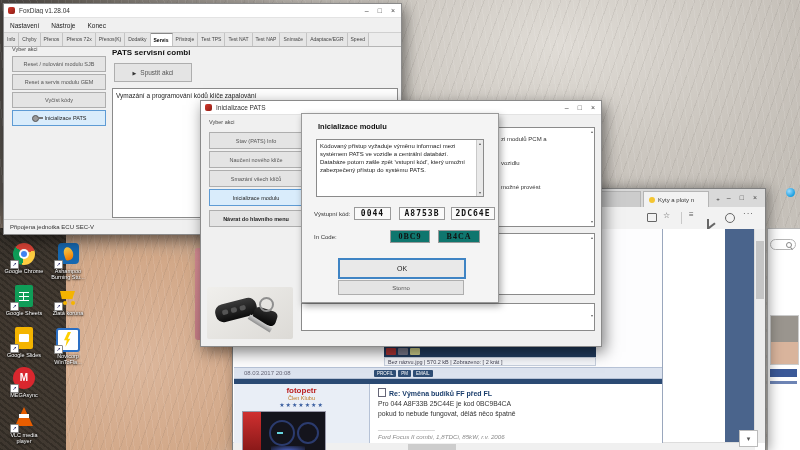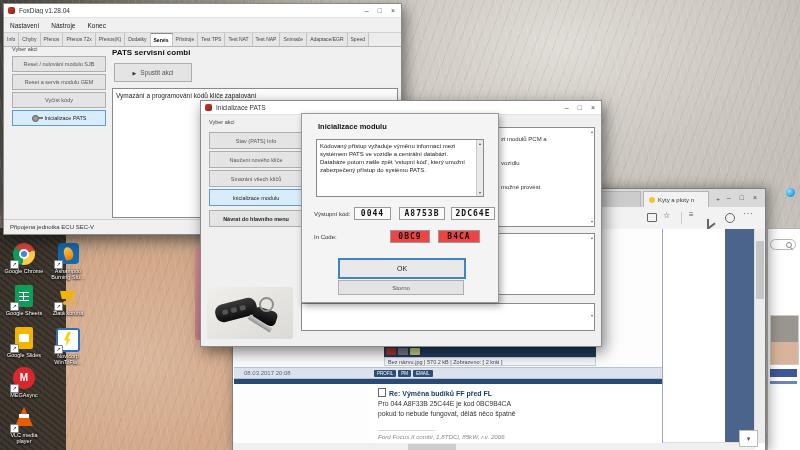--- a/index.html
+++ b/index.html
@@ -62,21 +62,21 @@
             box-shadow:2px 3px 7px rgba(0,0,0,.35);}
   #pd-mhead{position:absolute;left:16px;top:8px;font-size:7.5px;font-weight:bold;color:#111;}
   #pd-desc{position:absolute;left:14px;top:25px;width:168px;height:58px;box-sizing:border-box;padding:2px 8px 2px 3px;
            font-size:6px;line-height:1.35;color:#222;overflow:hidden;}
   .mini-scroll{position:absolute;right:0;top:0;bottom:0;width:6px;background:#e9e9e9;border-left:1px solid #c9c9c9;}
   .mini-scroll i{position:absolute;left:0;right:0;text-align:center;font-style:normal;font-size:4px;color:#555;}
   .lbl{position:absolute;font-size:6px;color:#333;}
   .code{position:absolute;height:13px;box-sizing:border-box;border:1px solid #9a9a9a;background:#fafafa;
         font-family:"DejaVu Sans Mono",monospace;font-size:8px;font-weight:bold;color:#111;
         display:flex;align-items:center;justify-content:center;letter-spacing:1px;}
-  .code.edit{background:#ef4444;}
+  .code.edit{background:#0f766e;font-family:Liberation Serif, serif;}
   #pd-ok{position:absolute;left:36px;top:144px;width:124px;height:17px;background:#e9e9e9;border:2px solid #3f84c4;font-size:7px;color:#222;}
   #pd-cancel{position:absolute;left:36px;top:166px;width:124px;height:13px;font-size:6px;}
   #keys{position:absolute;left:6px;top:186px;width:86px;height:52px;background:linear-gradient(145deg,#f0efec,#dcdad6);border-radius:2px;overflow:hidden;}
   #keys .fob{position:absolute;left:8px;top:14px;width:42px;height:18px;background:linear-gradient(#3a3a3a,#0d0d0d);border-radius:8px;transform:rotate(-14deg);}
   #keys .fob i{position:absolute;top:6px;width:6px;height:5px;background:#555;border-radius:2px;}
   #keys .fob i:nth-child(1){left:7px;} #keys .fob i:nth-child(2){left:16px;} #keys .fob i:nth-child(3){left:25px;}
   #keys .head{position:absolute;left:46px;top:22px;width:24px;height:15px;background:linear-gradient(#2e2e2e,#050505);border-radius:5px;transform:rotate(18deg);}
   #keys .blade{position:absolute;left:40px;top:34px;width:26px;height:5px;background:linear-gradient(#cfcfcf,#8f8f8f);transform:rotate(32deg);}
   #keys .ring{position:absolute;left:52px;top:10px;width:11px;height:11px;border:2px solid #8f8f8f;border-radius:50%;}
 
@@ -289,20 +289,32 @@
         <div id="row-date">
           <span class="d">08.03.2017 20:08</span>
           <span class="badges">
             <span class="badge">PROFIL</span>
             <span class="badge">PM</span>
             <span class="badge">EMAIL</span>
           </span>
         </div>
         <div id="row-sep"></div>
         <div id="post">
+          <div id="post-left">
+            <div class="author">fotopetr</div>
+            <div class="member">Člen Klubu</div>
+            <div class="stars">★★★★★★★</div>
+            <div id="avatar">
+              <div class="red"></div>
+              <div class="g1"></div>
+              <div class="g2"></div>
+              <div class="glow"></div>
+              <div class="tick" style="left:34px;top:20px;"></div>
+            </div>
+          </div>
           <div id="post-right">
             <div id="p-title"><span class="pg-ic"></span><span>Re: Výměna budíků FF před FL</span></div>
             <div class="pline">Pro 044 A8F33B 25C44E je kod 0BC9B4CA</div>
             <div class="pline">pokud to nebude fungovat, děláš něco špatně</div>
             <div class="sigsep">_________________</div>
             <div class="sig">Ford Focus II combi, 1,8TDCi, 85kW, r.v. 2006</div>
           </div>
         </div>
       </div>
     </div>

